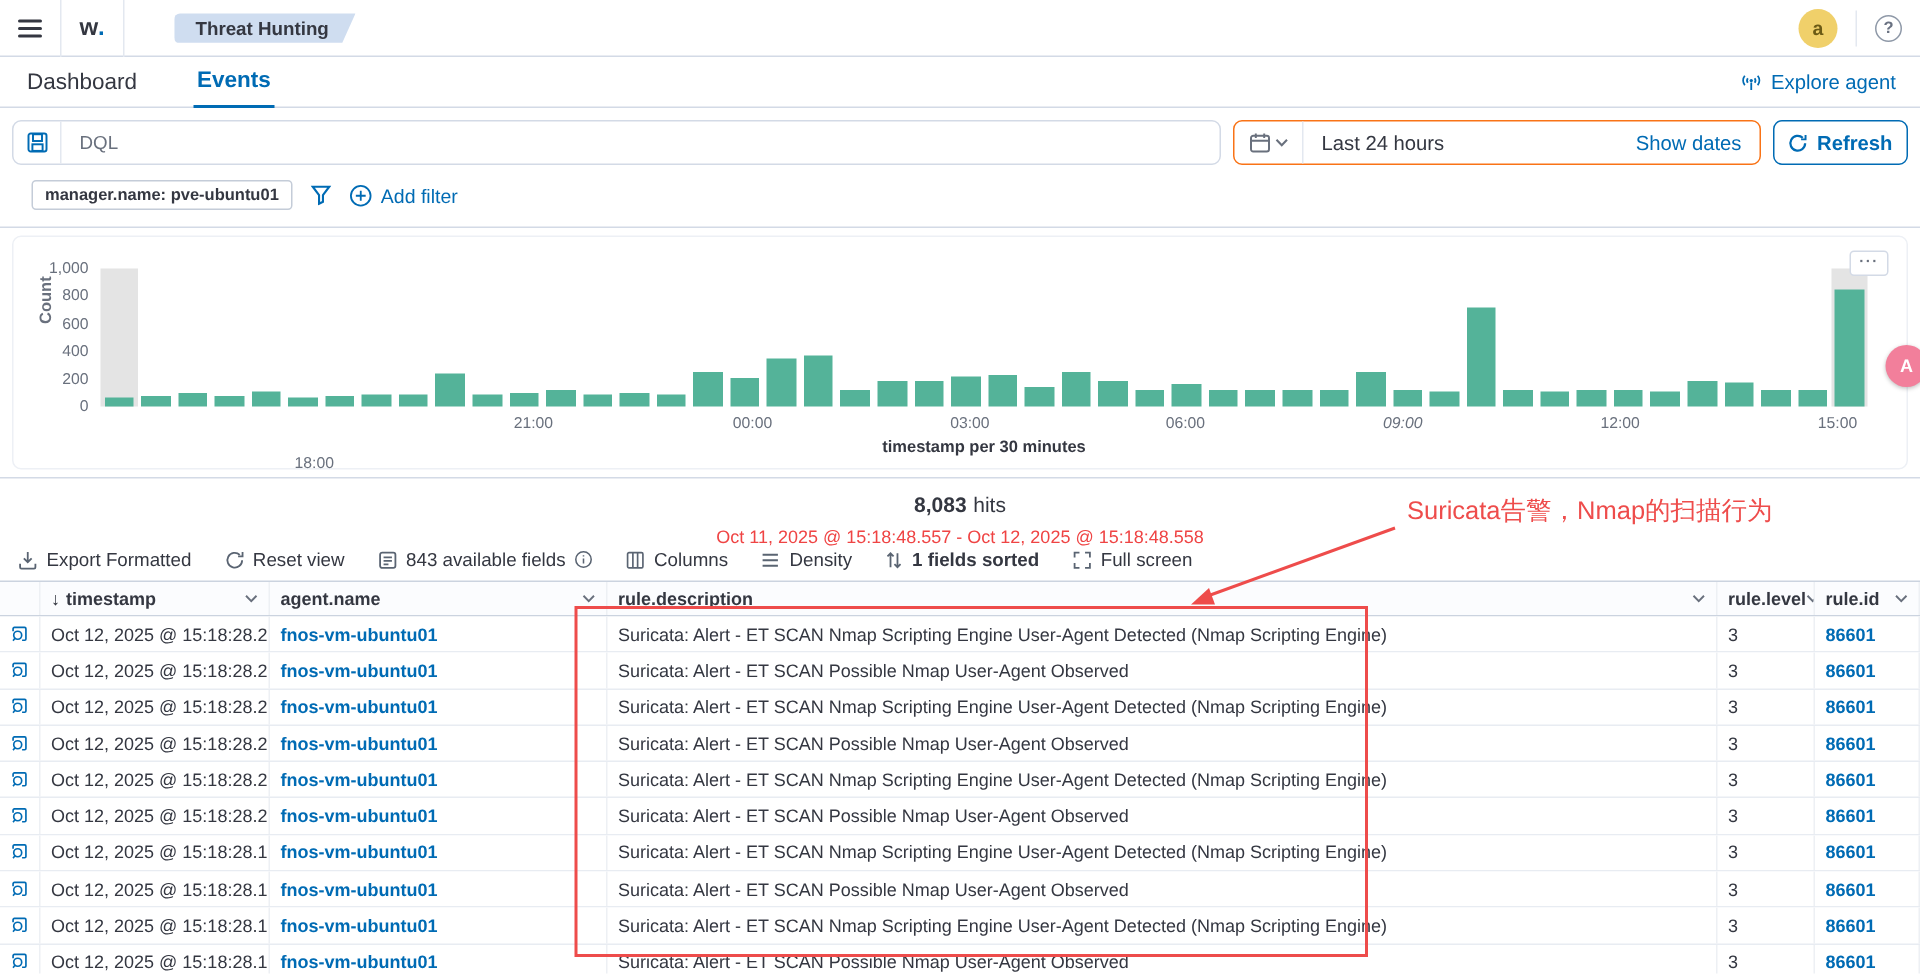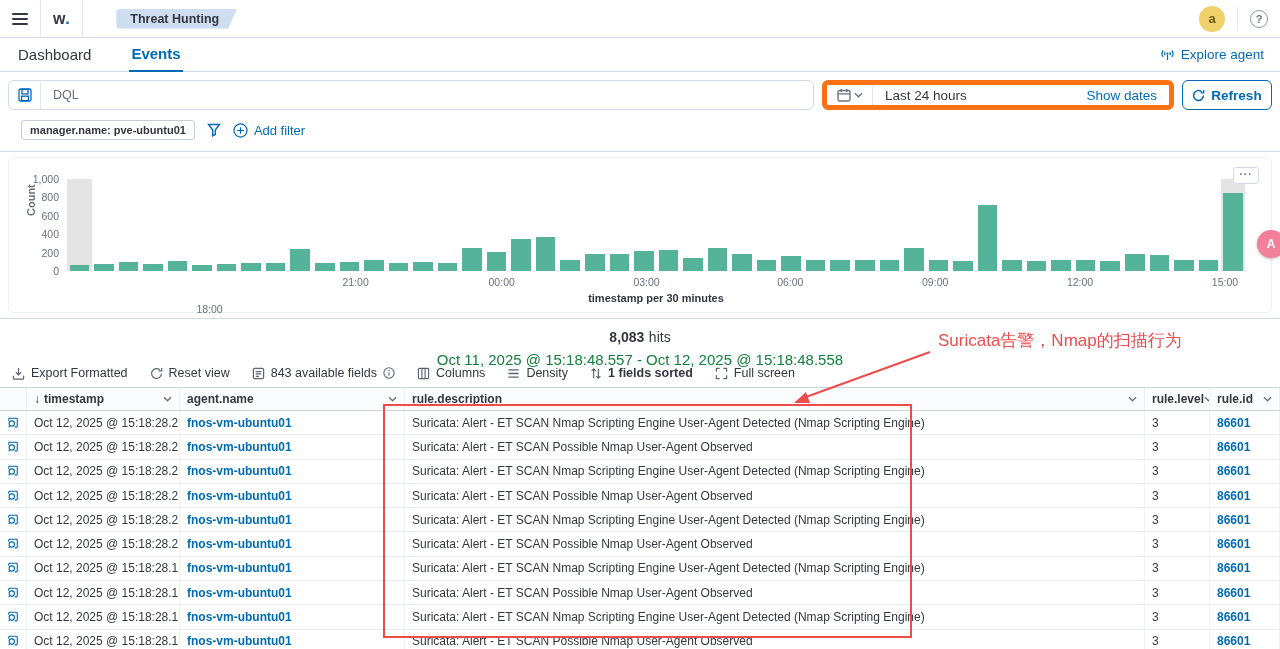--- a/index.html
+++ b/index.html
@@ -29,21 +29,21 @@
   .tab { font-size:15px; margin-right:36px; padding:7px 2px 8px; cursor:pointer; }
   .tab.active { color:#006BB4; font-weight:600; border-bottom:2px solid #006BB4; }
   .explore { margin-left:auto; display:flex; align-items:center; gap:6px; color:#006BB4; font-size:13.5px; cursor:pointer; }
 
   
   .querybar { display:flex; gap:8px; padding:8px 8px 5px; align-items:center; }
   .searchbox { flex:1; height:30px; border:1px solid #D3DAE6; border-radius:6px; display:flex; align-items:center; background:#fff; }
   .searchbox .saveseg { width:32px; align-self:stretch; display:flex; align-items:center; justify-content:center; border-right:1px solid #E3E8F0; cursor:pointer; }
   .searchbox .ph { flex:1; padding:0 10px; font-size:13px; color:#8b919c; }
   .searchbox .dql { padding:0 12px; font-size:12.5px; color:#69707D; align-self:stretch; display:flex; align-items:center; cursor:pointer; }
-  .datepicker { width:352px; height:30px; border:5px solid #f97316; border-radius:6px; display:flex; align-items:center; background:#fff;justify-content:space-between; }
+  .datepicker { width:352px; height:30px; border:1px solid #f97316; border-radius:6px; display:flex; align-items:center; background:#fff;justify-content:space-between; }
   .datepicker .calseg { width:46px; align-self:stretch; display:flex; align-items:center; justify-content:center; gap:3px; border-right:1px solid #E3E8F0; cursor:pointer; }
   .datepicker .range { padding-left:12px; font-size:13.5px; }
   .datepicker .showdates { margin-left:auto; padding-right:12px; color:#006BB4; font-size:13.5px; cursor:pointer; }
   .refreshbtn { height:30px; min-width:90px; border:1px solid #006BB4; border-radius:6px; background:#fff;
     color:#006BB4; font-size:13.5px; font-weight:600; display:flex; align-items:center; justify-content:center; gap:6px; cursor:pointer; }
 
   
   .filterbar { display:flex; align-items:center; gap:12px; padding:5px 21px 11px; border-bottom:1px solid #D3DAE6; }
   .filterpill { border:1px solid #c4ccd8; border-radius:3px; padding:3px 8px; font-size:11px; font-weight:600; cursor:pointer; background:#fff; }
   .addfilter { display:flex; align-items:center; gap:6px; color:#006BB4; font-size:13px; cursor:pointer; }
@@ -63,21 +63,21 @@
   .xtitle { position:absolute; left:58px; right:26px; top:134px; text-align:center; font-size:11px; font-weight:bold; color:#343741; }
   .chart-opts { position:absolute; right:12px; top:9px; width:26px; height:17px; border:1px solid #D3DAE6; border-radius:3px;
     background:#fff; color:#69707D; font-size:10px; font-weight:bold; letter-spacing:1px; line-height:14px; text-align:center; cursor:pointer; }
   .translate-fab { position:absolute; right:-5px; top:78px; width:28px; height:28px; border-radius:50%; background:#F27F9B;
     color:#fff; font-size:12px; font-weight:bold; display:flex; align-items:center; justify-content:center; box-shadow:0 1px 3px rgba(0,0,0,.25); cursor:pointer; }
 
   
   .hits { text-align:center; padding-top:9px; height:44px; }
   .hits .count { font-size:14px; font-weight:bold; }
   .hits .lbl { font-size:14px; }
-  .hits .range { font-size:15px; margin-top:5px; color:#15803d; }
+  .hits .range { font-size:12px; margin-top:5px; color:#ef4444; }
 
   
   .toolbar { display:flex; align-items:center; gap:22px; padding:3px 12px 7px; }
   .titem { display:flex; align-items:center; gap:6px; font-size:12.5px; color:#343741; cursor:pointer; }
   .titem.bold { font-weight:bold; }
   .ticon { display:flex; color:#5a6472; }
 
   
   .grid { border-top:1px solid #cbd3df; }
   .grow { display:grid; grid-template-columns:27px 153px 225px 740px 65px 70px; align-items:stretch; }
@@ -336,21 +336,21 @@
             <div class="slot hl">
               <div class="bar" style="height: 85%; background: rgb(84, 179, 153);"></div>
             </div>
           </div>
         <div id="xticks">
             <div class="xtick" style="left: 12.1%; margin-top: 32px;">18:00</div>
             <div class="xtick" style="left: 24.5%;">21:00</div>
             <div class="xtick" style="left: 36.9%;">00:00</div>
             <div class="xtick" style="left: 49.2%;">03:00</div>
             <div class="xtick" style="left: 61.4%;">06:00</div>
-            <div class="xtick" style="left: 73.7%;">09:00</div>
+            <div class="xtick" style="left: 73.7%; font-style: italic;">09:00</div>
             <div class="xtick" style="left: 86%;">12:00</div>
             <div class="xtick" style="left: 98.3%;">15:00</div>
           </div>
       </div>
       <div class="xtitle">timestamp per 30 minutes</div>
       <div class="chart-opts">···</div>
     </div>
     <div class="translate-fab">A</div>
   </div>
 

